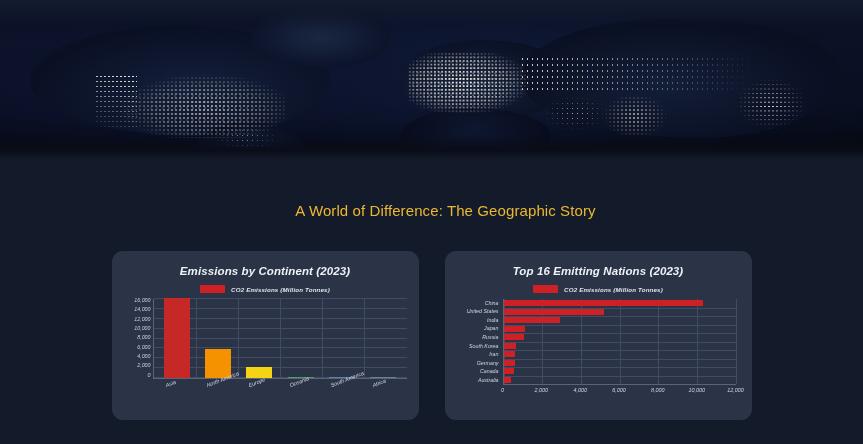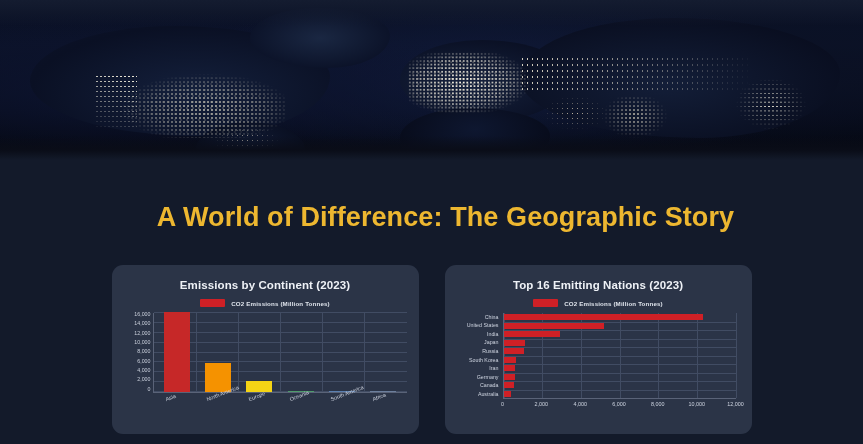--- a/index.html
+++ b/index.html
@@ -106,41 +106,42 @@
     background-image:radial-gradient(circle, rgba(255,244,215,.75) 0.55px, transparent 0.85px);
     background-size:5px 5px;
     -webkit-mask-image:radial-gradient(ellipse 55% 60% at 50% 40%, #000 0%, transparent 85%);
             mask-image:radial-gradient(ellipse 55% 60% at 50% 40%, #000 0%, transparent 85%);
   }
 
   
   .section-title {
     text-align:center;
     color:#edb730;
-    font-size:27px;
-    font-weight:bold;
+    font-size:15px;
+    font-weight:normal;
     letter-spacing:.1px;
     margin-top:42px;
     padding-left:28px;
   }
 
   .charts-row {
     display:flex;
     justify-content:center;
     gap:26px;
     margin-top:32px;
   }
 
   .card {
     background:#2b3447;
     border-radius:11px;
     width:307px;
     height:169px;
     padding:10px 10px 8px 10px;
     position:relative;
+    font-style:italic;
   }
   .card-title {
     text-align:center;
     color:#eef1f6;
     font-size:11.5px;
     font-weight:bold;
     letter-spacing:.1px;
     margin-top:4px;
   }
   .legend {

